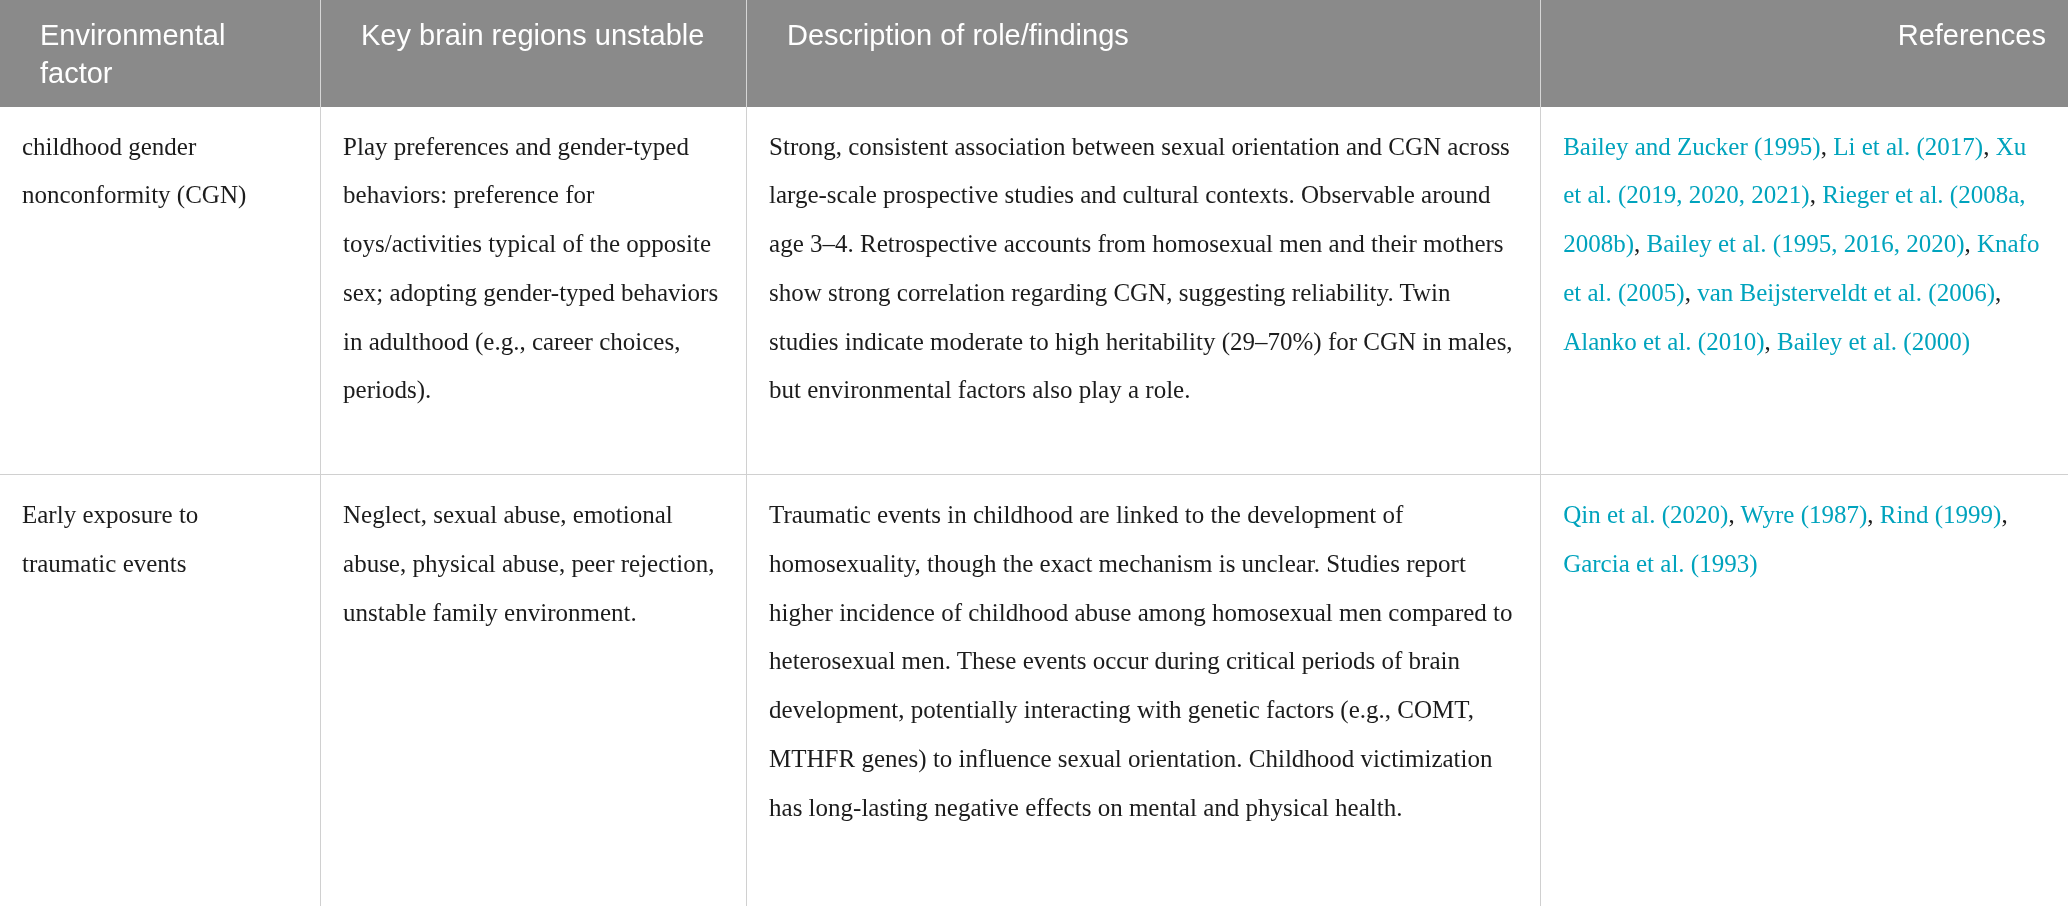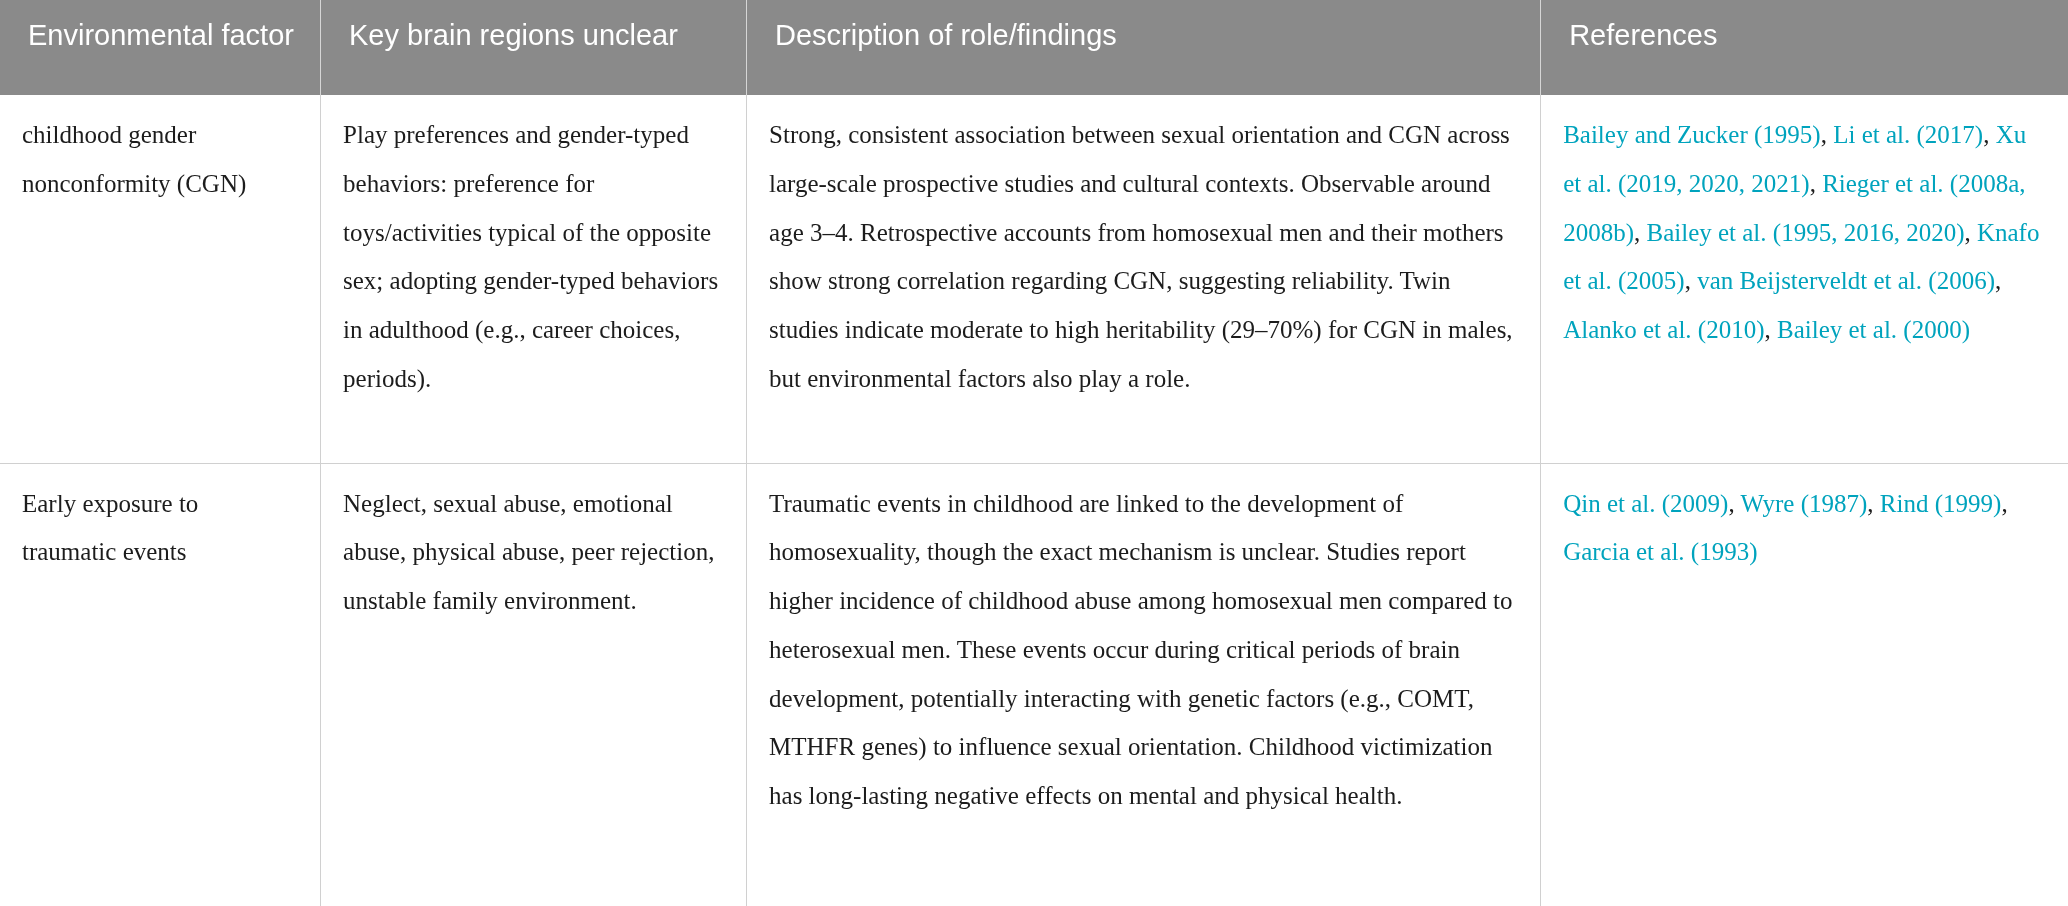--- a/index.html
+++ b/index.html
@@ -35,26 +35,26 @@
 
   thead th {
     background: var(--header-bg);
     color: var(--header-text);
     font-family: "Liberation Sans", sans-serif;
     font-size: 29px;
     font-weight: 400;
     text-align: left;
     vertical-align: top;
     line-height: 1.32;
-    padding: 16px 22px 14px 28px;
+    padding: 16px 22px 14px 40px;
     height: 95px;
     box-sizing: border-box;
     border-right: 1px solid rgba(255,255,255,0.65);
   }
-  thead th:last-child { border-right: none; }
+  thead th:last-child { border-right: none; text-align: right; }
 
   tbody td {
     font-family: "Liberation Serif", "DejaVu Serif", serif;
     font-size: 25px;
     color: var(--body-text);
     text-align: left;
     vertical-align: top;
     line-height: 1.95;
     padding: 16px 22px 16px 22px;
     box-sizing: border-box;
@@ -82,33 +82,33 @@
   <table>
     <colgroup>
       <col class="c1">
         <col class="c2">
         <col class="c3">
         <col class="c4">
     </colgroup>
     <thead>
       <tr>
         <th>Environmental factor</th>
-        <th>Key brain regions unclear</th>
+        <th>Key brain regions unstable</th>
         <th>Description of role/findings</th>
         <th>References</th>
       </tr>
     </thead>
     <tbody>
       <tr class="row-1">
         <td class="factor-cell">childhood gender nonconformity (CGN)</td>
         <td class="regions-cell">Play preferences and gender-typed behaviors: preference for toys/activities typical of the opposite sex; adopting gender-typed behaviors in adulthood (e.g., career choices, periods).</td>
         <td class="description-cell">Strong, consistent association between sexual orientation and CGN across large-scale prospective studies and cultural contexts. Observable around age 3–4. Retrospective accounts from homosexual men and their mothers show strong correlation regarding CGN, suggesting reliability. Twin studies indicate moderate to high heritability (29–70%) for CGN in males, but environmental factors also play a role.</td>
         <td class="references-cell"><span class="citation">Bailey and Zucker (1995)</span>, <span class="citation">Li et al. (2017)</span>, <span class="citation">Xu et al. (2019, 2020, 2021)</span>, <span class="citation">Rieger et al. (2008a, 2008b)</span>, <span class="citation">Bailey et al. (1995, 2016, 2020)</span>, <span class="citation">Knafo et al. (2005)</span>, <span class="citation">van Beijsterveldt et al. (2006)</span>, <span class="citation">Alanko et al. (2010)</span>, <span class="citation">Bailey et al. (2000)</span></td>
       </tr>
       <tr class="row-2">
         <td class="factor-cell">Early exposure to traumatic events</td>
         <td class="regions-cell">Neglect, sexual abuse, emotional abuse, physical abuse, peer rejection, unstable family environment.</td>
         <td class="description-cell">Traumatic events in childhood are linked to the development of homosexuality, though the exact mechanism is unclear. Studies report higher incidence of childhood abuse among homosexual men compared to heterosexual men. These events occur during critical periods of brain development, potentially interacting with genetic factors (e.g., COMT, MTHFR genes) to influence sexual orientation. Childhood victimization has long-lasting negative effects on mental and physical health.</td>
-        <td class="references-cell"><span class="citation">Qin et al. (2009)</span>, <span class="citation">Wyre (1987)</span>, <span class="citation">Rind (1999)</span>, <span class="citation">Garcia et al. (1993)</span></td>
+        <td class="references-cell"><span class="citation">Qin et al. (2020)</span>, <span class="citation">Wyre (1987)</span>, <span class="citation">Rind (1999)</span>, <span class="citation">Garcia et al. (1993)</span></td>
       </tr>
     </tbody>
   </table>
 </div>
 
 </body></html>

